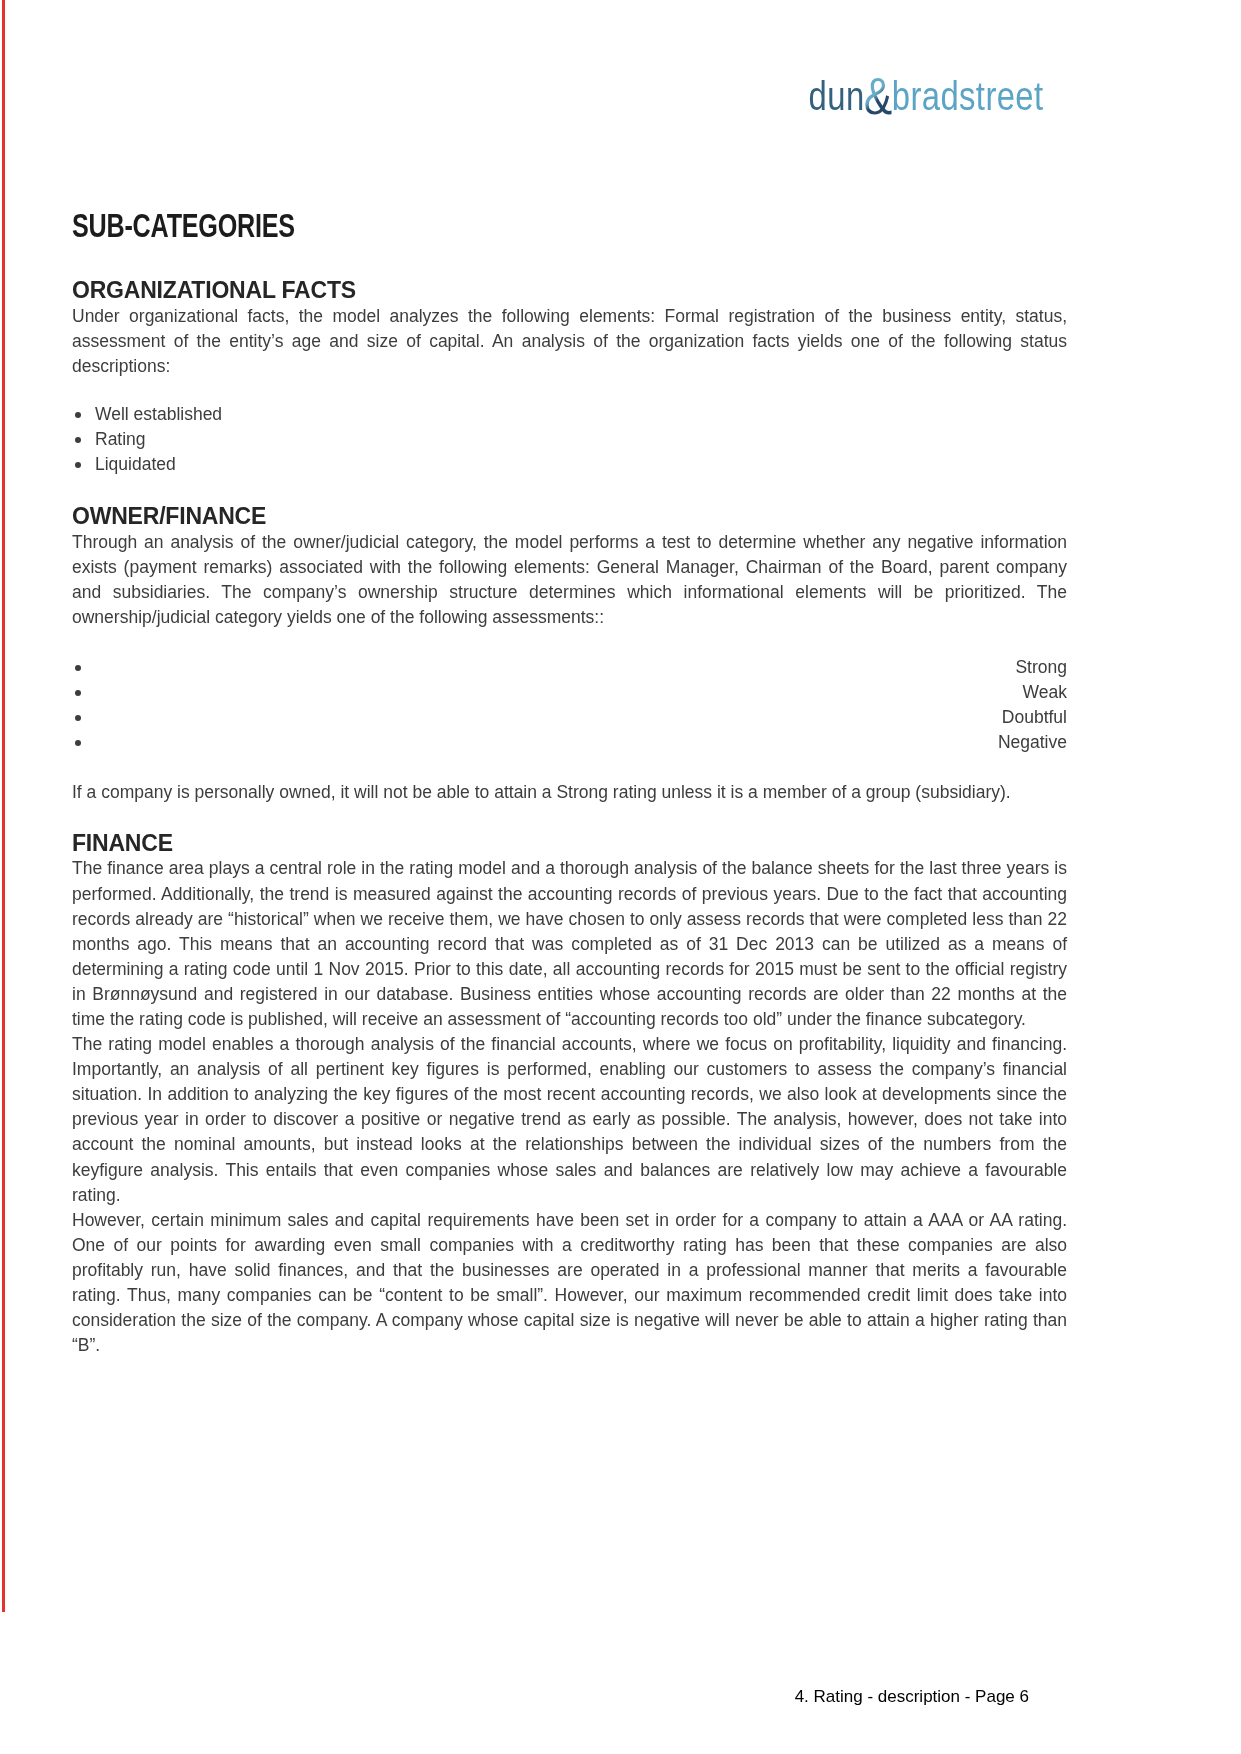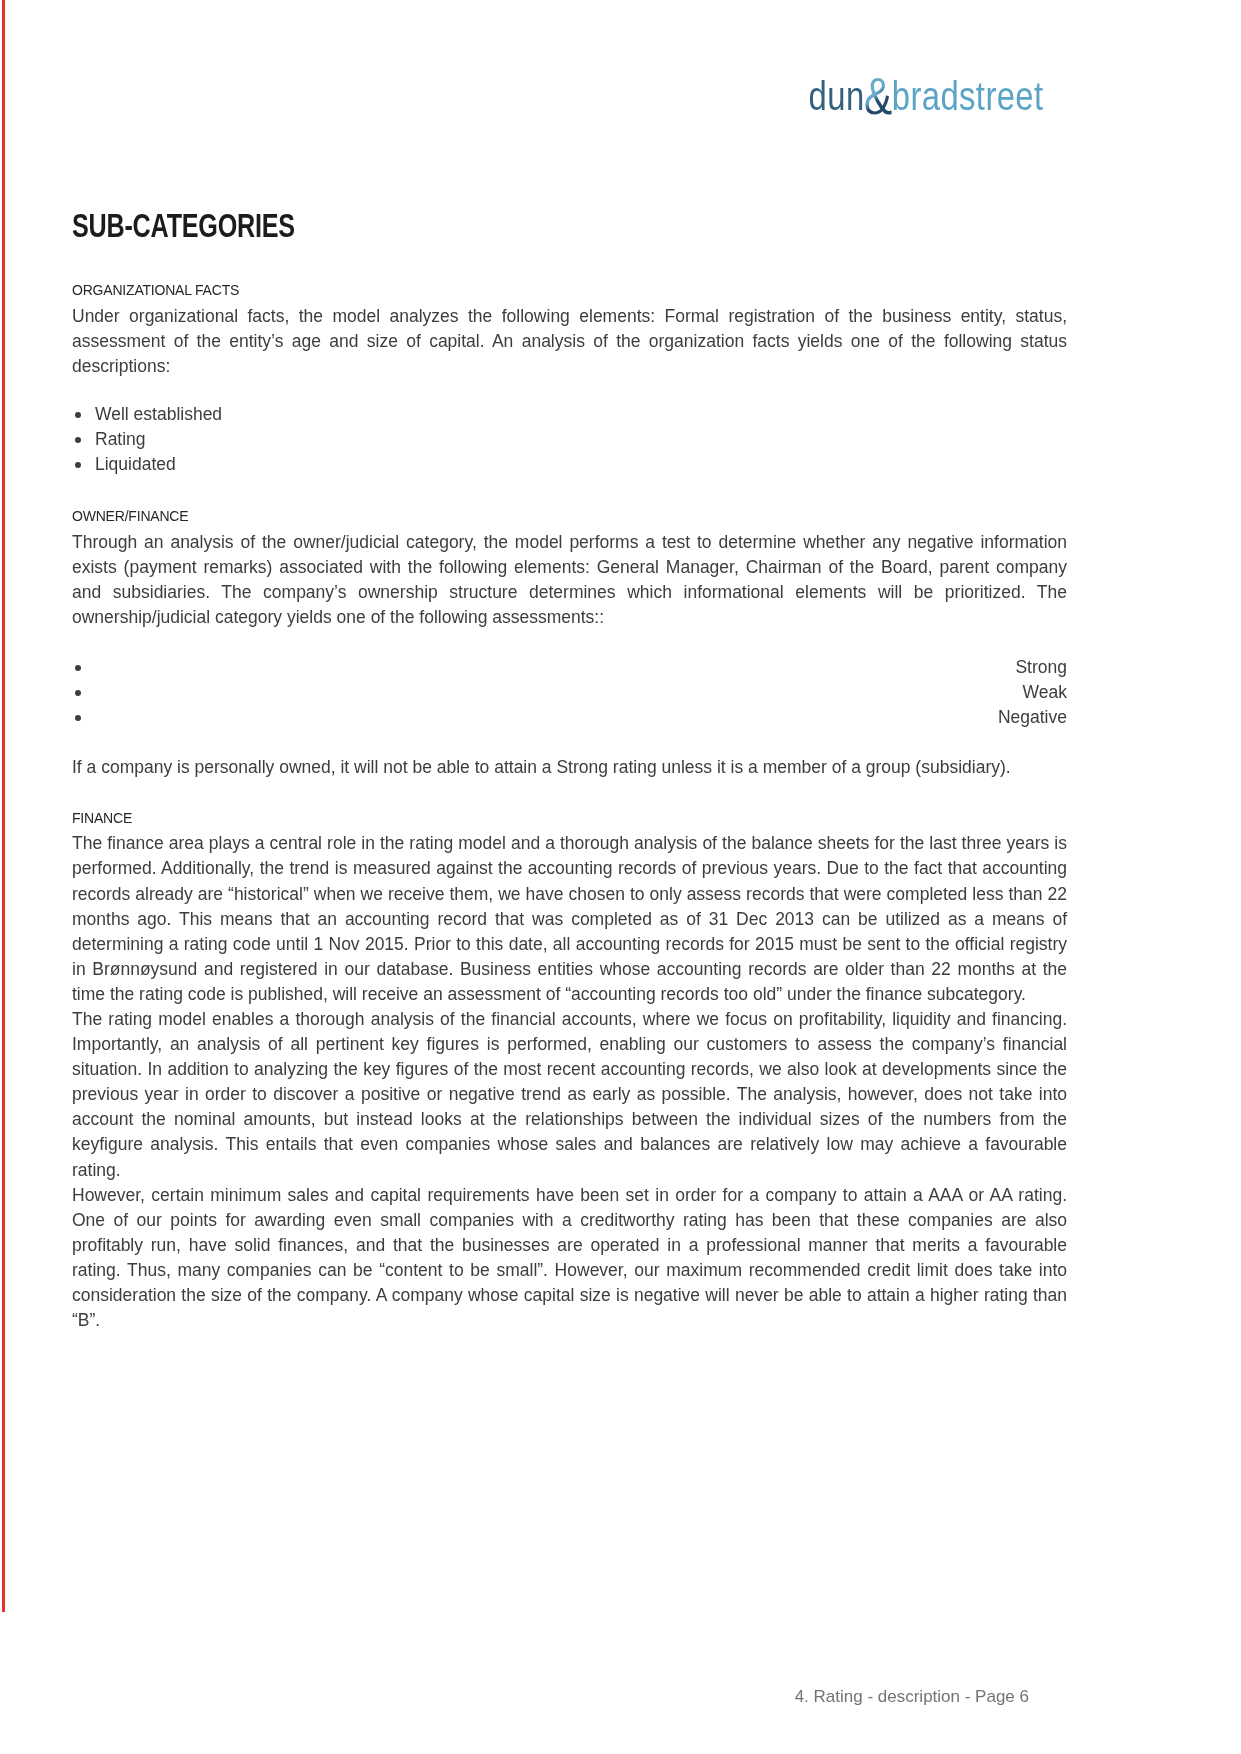--- a/index.html
+++ b/index.html
@@ -42,22 +42,22 @@
 
   h1.doc-title {
     margin-top:206px;
     font-size:34px; line-height:38px;
     font-weight:bold; color:#1c1c1c;
     letter-spacing:-0.3px;
     transform:scaleX(0.74); transform-origin:0 50%;
     white-space:nowrap;
   }
   h2.sec-heading {
-    font-size:14px; line-height:24px;
-    font-weight:normal; color:#262626;
+    font-size:23px; line-height:24px;
+    font-weight:bold; color:#262626;
     letter-spacing:-0.2px;
   }
   p.body-par { text-align:justify; }
   ul.bullet-list { list-style:none; }
   ul.bullet-list li {
     position:relative; padding-left:23px; line-height:25.1px;
   }
   ul.bullet-list li::before {
     content:""; position:absolute; left:3px; top:10px;
     width:6px; height:6px; border-radius:50%; background:#3d3d3d;
@@ -68,21 +68,21 @@
   .mt-list     { margin-top:23px; }
   .mt-h2-own   { margin-top:26px; }
   .mt-list2    { margin-top:25px;text-align:right; }
   .mt-note     { margin-top:25px; }
   .mt-h2-fin   { margin-top:26px; }
   .mt-par0     { margin-top:1px; }
   .mt-par25    { }
 
   .footer {
     position:absolute; top:1684px; right:194px;
-    font-size:17px; line-height:25px; color:#737373;
+    font-size:17px; line-height:25px; color:#000000;
     white-space:nowrap;
   }
 </style>
 </head>
 <body>
 
 <div class="page">
   <div class="accent-bar"></div>
 
   <div class="logo">
@@ -101,20 +101,21 @@
       <li>Rating</li>
       <li>Liquidated</li>
     </ul>
 
     <h2 class="sec-heading mt-h2-own">OWNER/FINANCE</h2>
     <p class="body-par mt-par">Through an analysis of the owner/judicial category, the model performs a test to determine whether any negative information exists (payment remarks) associated with the following elements: General Manager, Chairman of the Board, parent company and subsidiaries. The company’s ownership structure determines which informational elements will be prioritized. The ownership/judicial category yields one of the following assessments::</p>
 
     <ul class="bullet-list mt-list2">
       <li>Strong</li>
       <li>Weak</li>
+      <li>Doubtful</li>
       <li>Negative</li>
     </ul>
 
     <p class="body-par mt-note">If a company is personally owned, it will not be able to attain a Strong rating unless it is a member of a group (subsidiary).</p>
 
     <h2 class="sec-heading mt-h2-fin">FINANCE</h2>
     <p class="body-par mt-par0">The finance area plays a central role in the rating model and a thorough analysis of the balance sheets for the last three years is performed. Additionally, the trend is measured against the accounting records of previous years. Due to the fact that accounting records already are “historical” when we receive them, we have chosen to only assess records that were completed less than 22 months ago. This means that an accounting record that was completed as of 31 Dec 2013 can be utilized as a means of determining a rating code until 1 Nov 2015. Prior to this date, all accounting records for 2015 must be sent to the official registry in Brønnøysund and registered in our database. Business entities whose accounting records are older than 22 months at the time the rating code is published, will receive an assessment of “accounting records too old” under the finance subcategory.</p>
     <p class="body-par mt-par25">The rating model enables a thorough analysis of the financial accounts, where we focus on profitability, liquidity and financing. Importantly, an analysis of all pertinent key figures is performed, enabling our customers to assess the company’s financial situation. In addition to analyzing the key figures of the most recent accounting records, we also look at developments since the previous year in order to discover a positive or negative trend as early as possible. The analysis, however, does not take into account the nominal amounts, but instead looks at the relationships between the individual sizes of the numbers from the keyfigure analysis. This entails that even companies whose sales and balances are relatively low may achieve a favourable rating.</p>
     <p class="body-par mt-par25">However, certain minimum sales and capital requirements have been set in order for a company to attain a AAA or AA rating. One of our points for awarding even small companies with a creditworthy rating has been that these companies are also profitably run, have solid finances, and that the businesses are operated in a professional manner that merits a favourable rating. Thus, many companies can be “content to be small”. However, our maximum recommended credit limit does take into consideration the size of the company. A company whose capital size is negative will never be able to attain a higher rating than “B”.</p>
 

